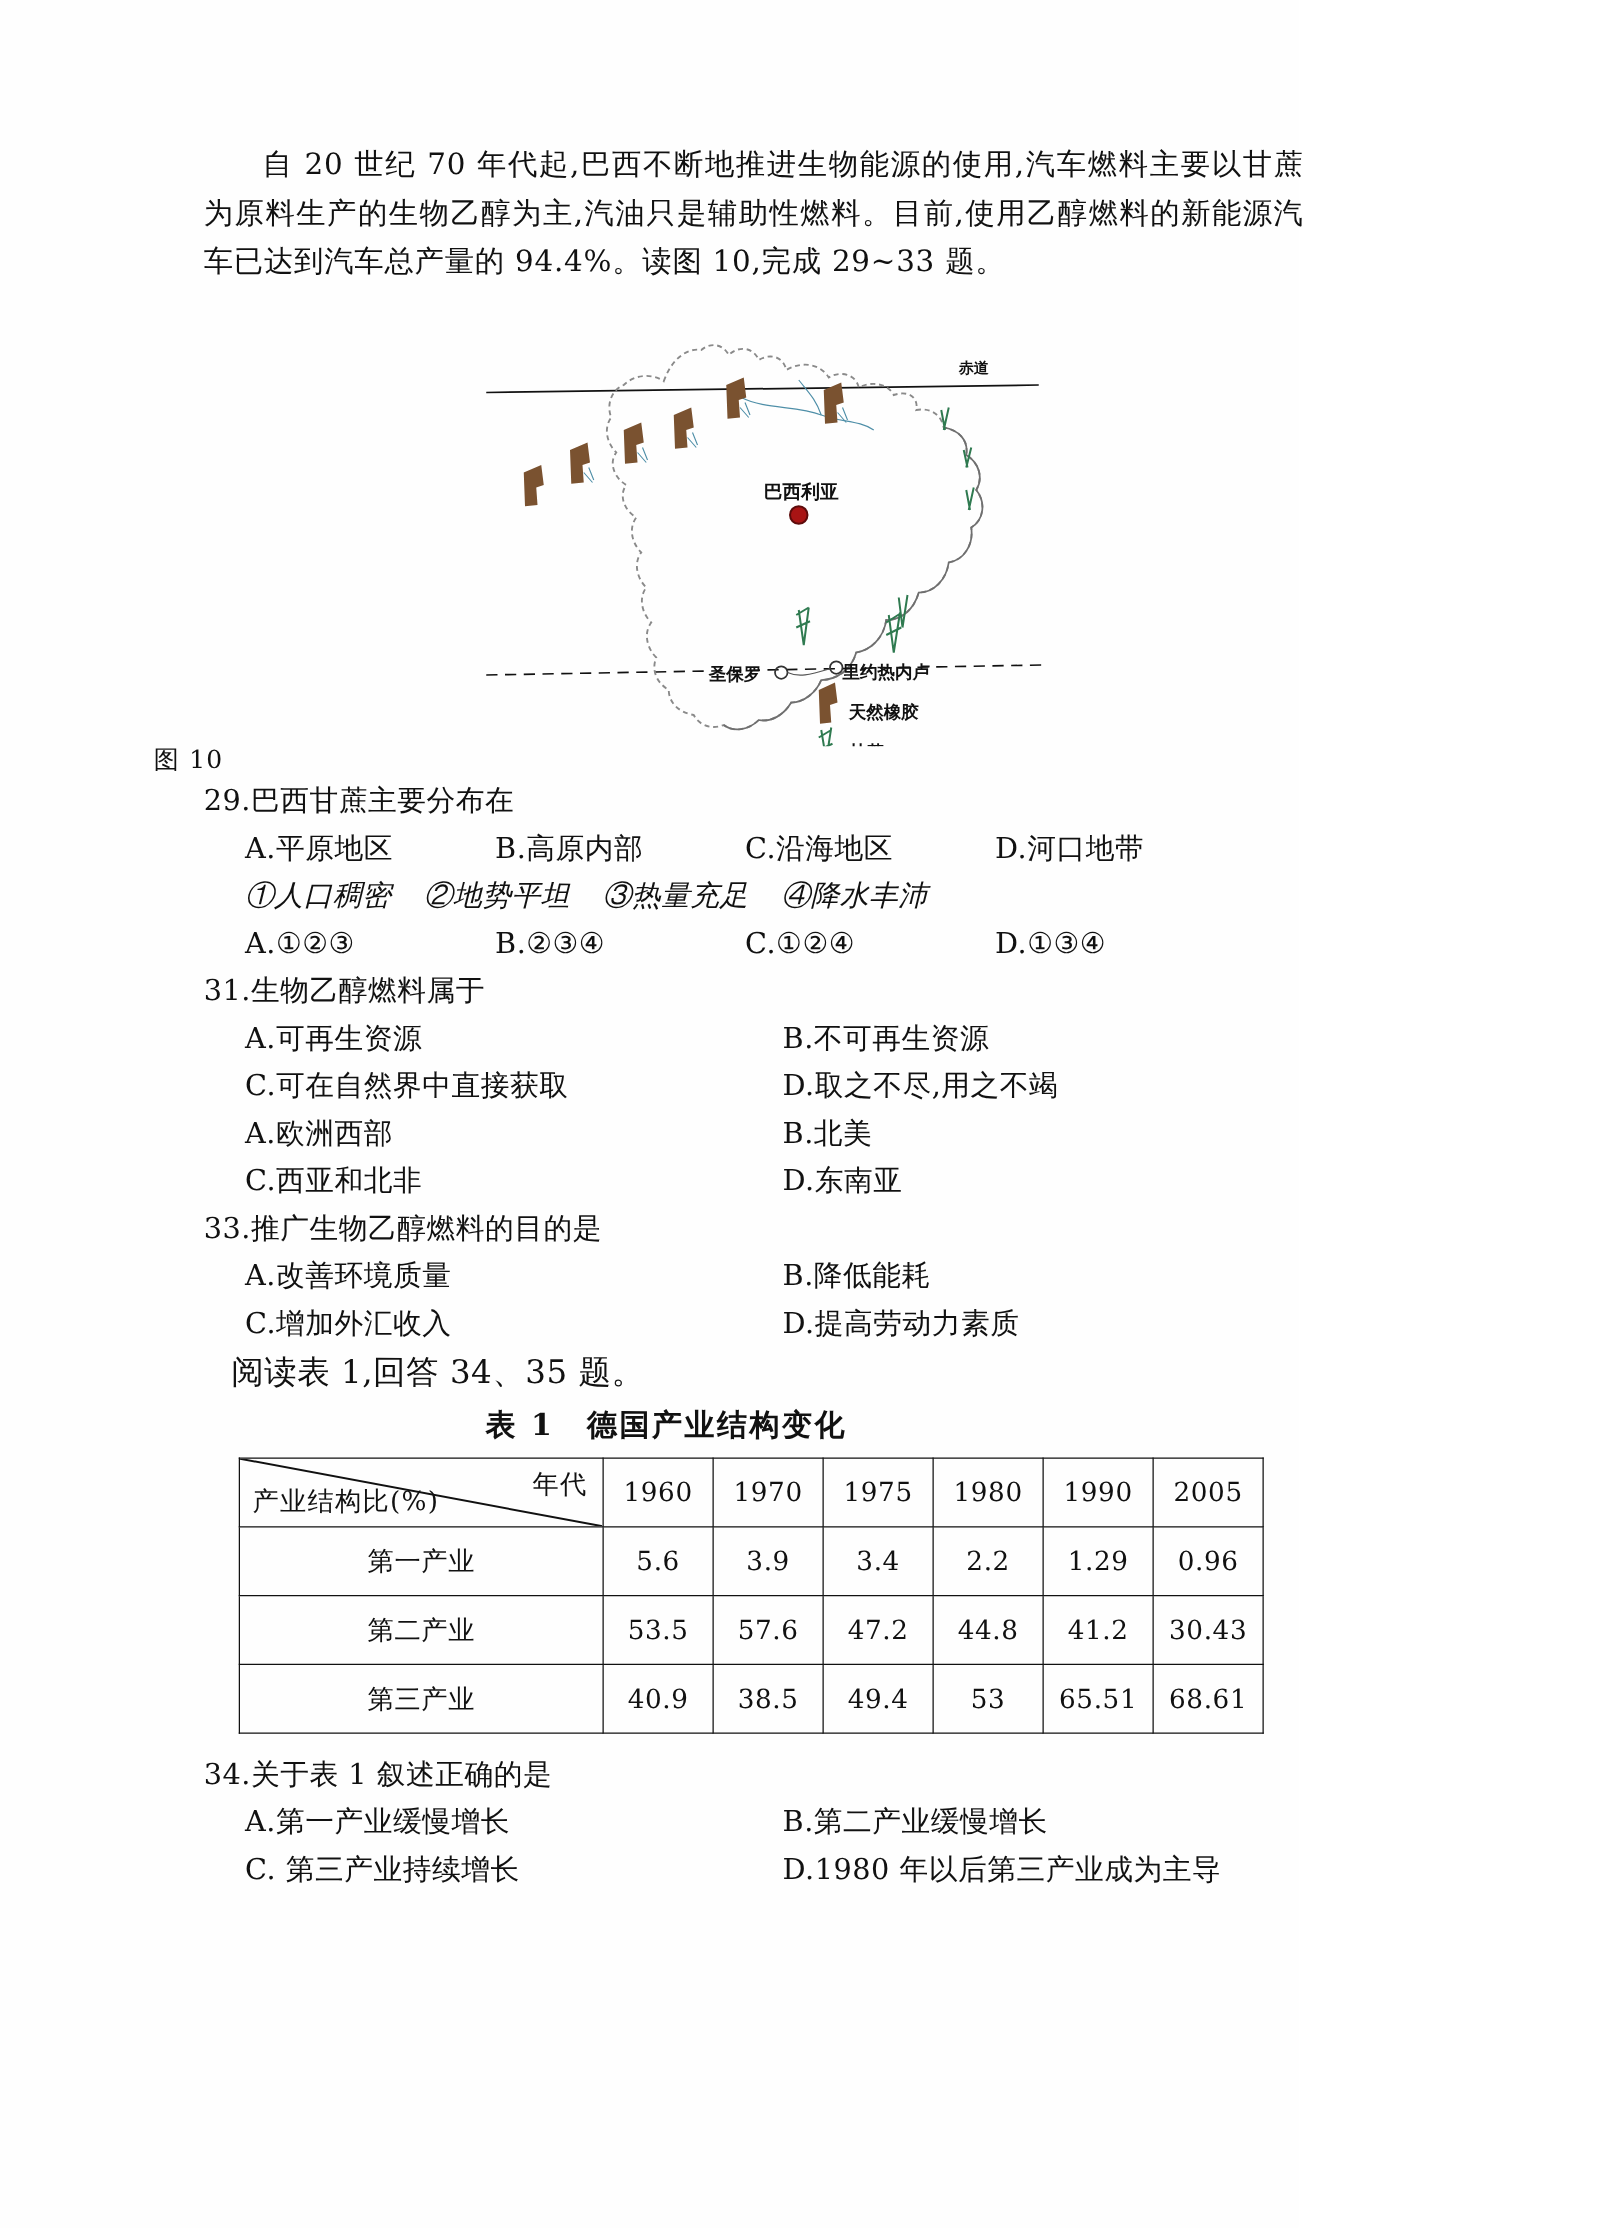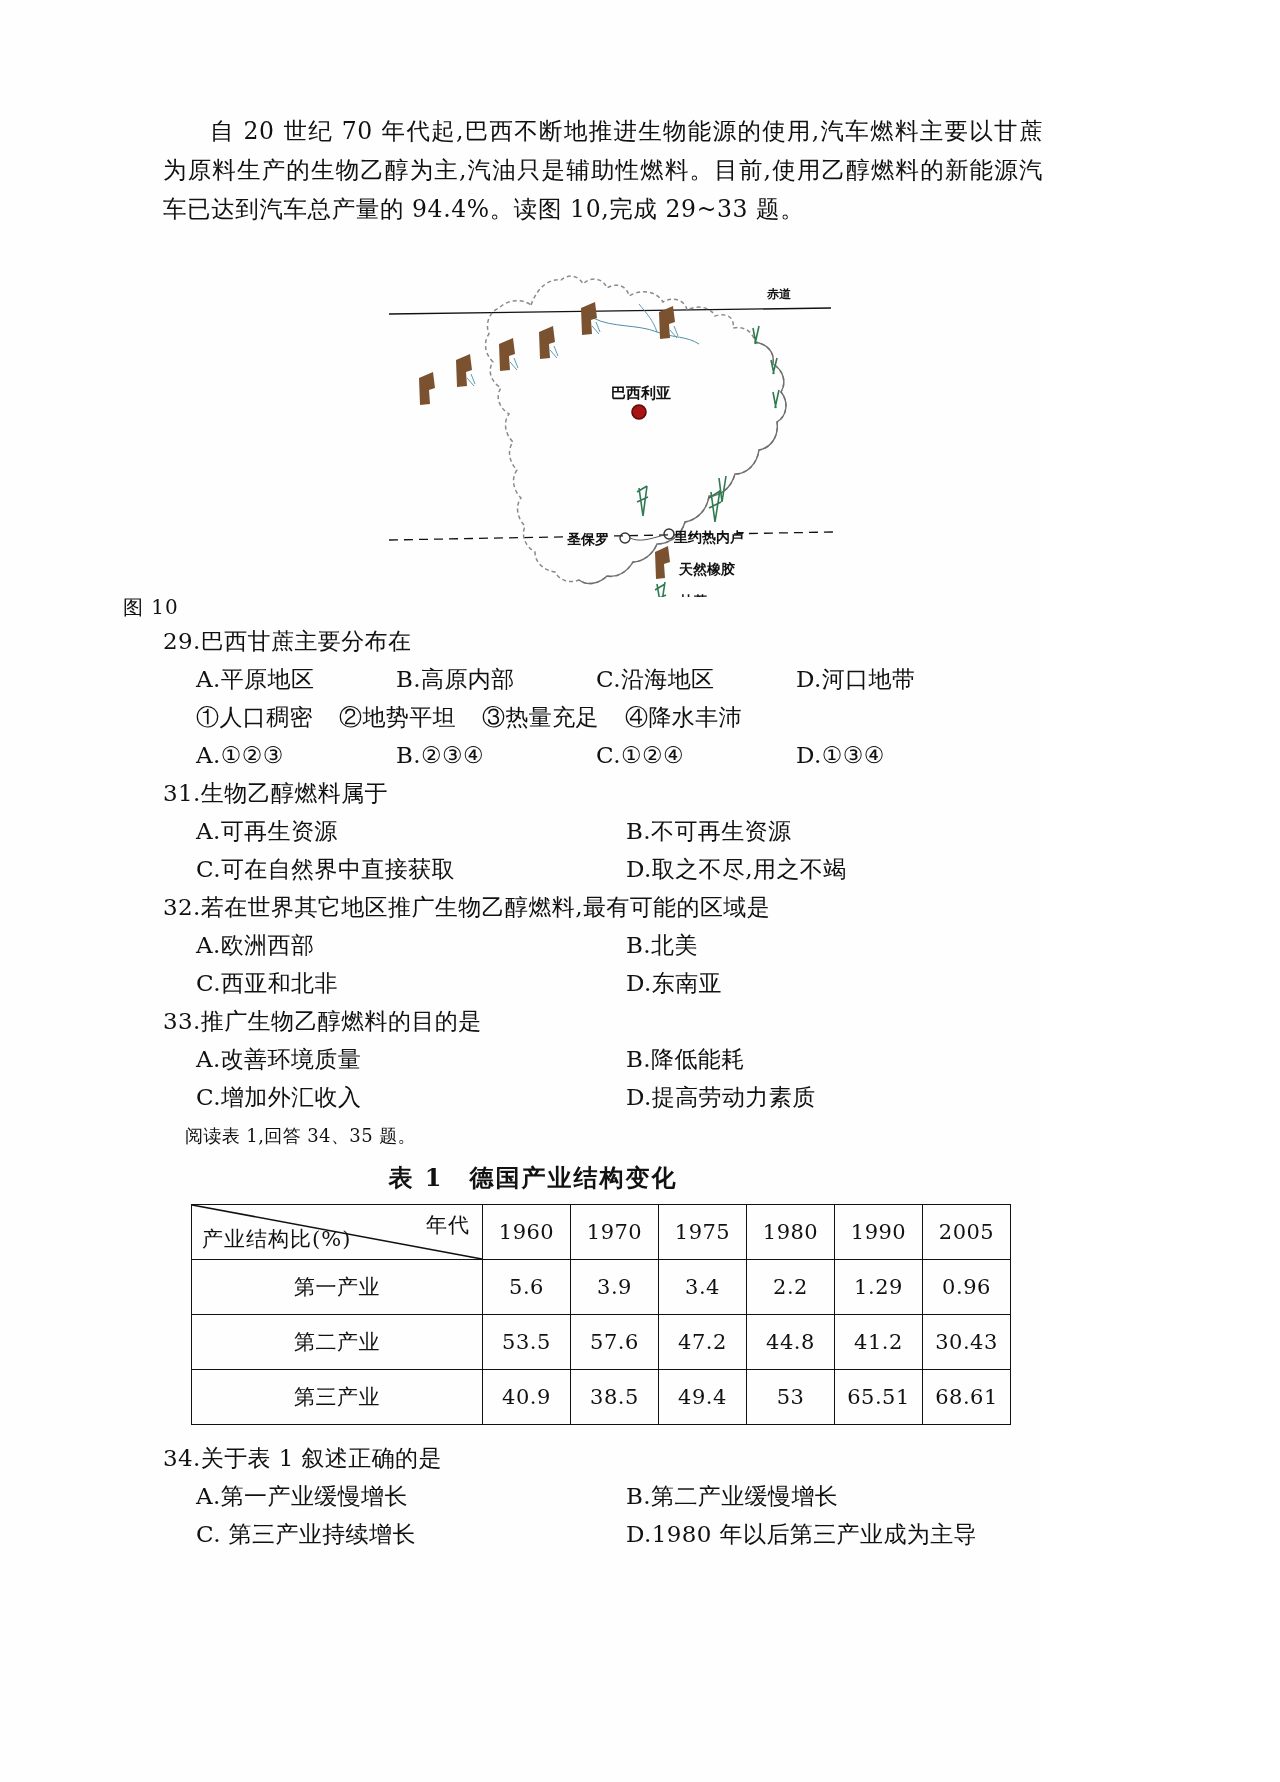--- a/index.html
+++ b/index.html
@@ -72,24 +72,24 @@
   .q-opts {
     font-size: 23px;
     line-height: 38px;
     letter-spacing: 0.4px;
     padding-left: 33px;
     display: flex;
     color: #111;
   }
   .q-opts.four > span { width: 200px; flex: none; }
   .q-opts.two  > span { width: 430px; flex: none; }
-  .q-opts.items > span { margin-right: 26px; }
+  .q-opts.items > span { margin-right: 26px; font-style: italic; }
 
   .read-line {
-    font-size: 18px;
+    font-size: 26px;
     line-height: 40px;
     letter-spacing: 0.4px;
     padding-left: 22px;
     color: #111;
   }
 
   
   .table-title {
     text-align: center;
     font-size: 24px;
@@ -281,23 +281,20 @@
       <span>A.可再生资源</span>
       <span>B.不可再生资源</span>
     </div>
     <div class="q-opts two">
       <span>C.可在自然界中直接获取</span>
       <span>D.取之不尽,用之不竭</span>
     </div>
   </div>
 
   <div class="q-block">
-    <div class="q-stem">
-      <span>32.</span><span>若在世界其它地区推广生物乙醇燃料,最有可能的区域是</span>
-    </div>
     <div class="q-opts two">
       <span>A.欧洲西部</span>
       <span>B.北美</span>
     </div>
     <div class="q-opts two">
       <span>C.西亚和北非</span>
       <span>D.东南亚</span>
     </div>
   </div>
 

